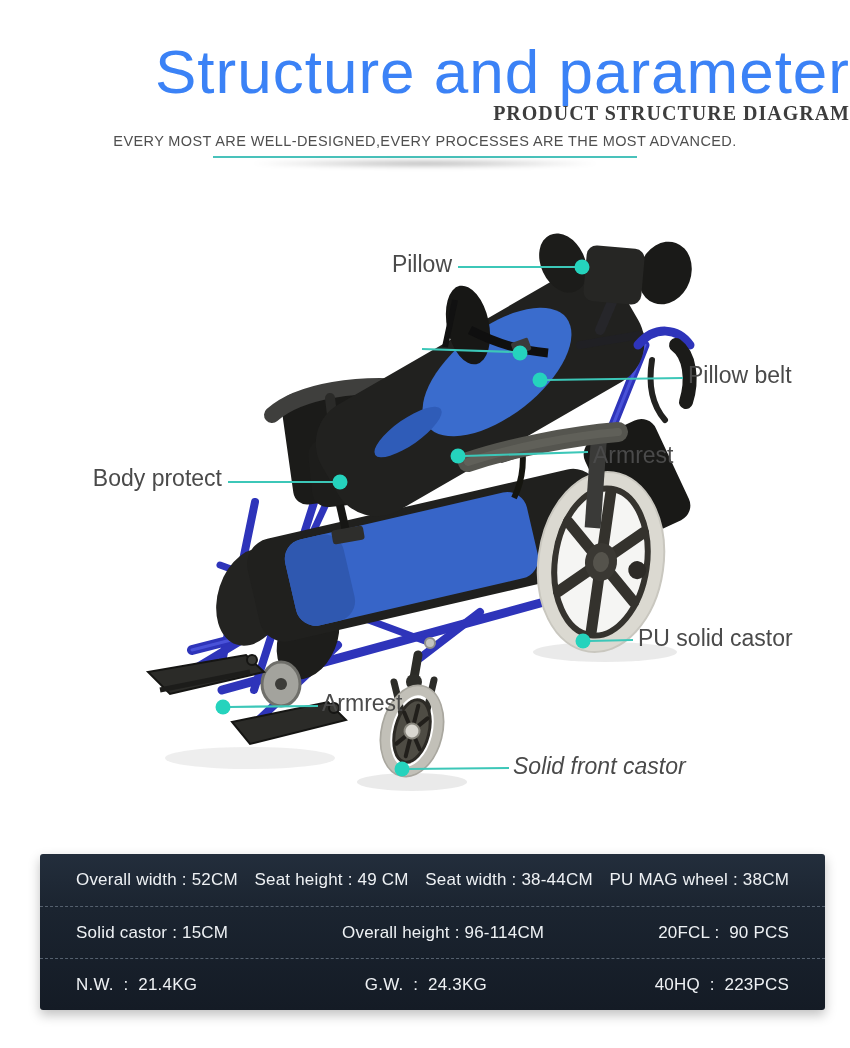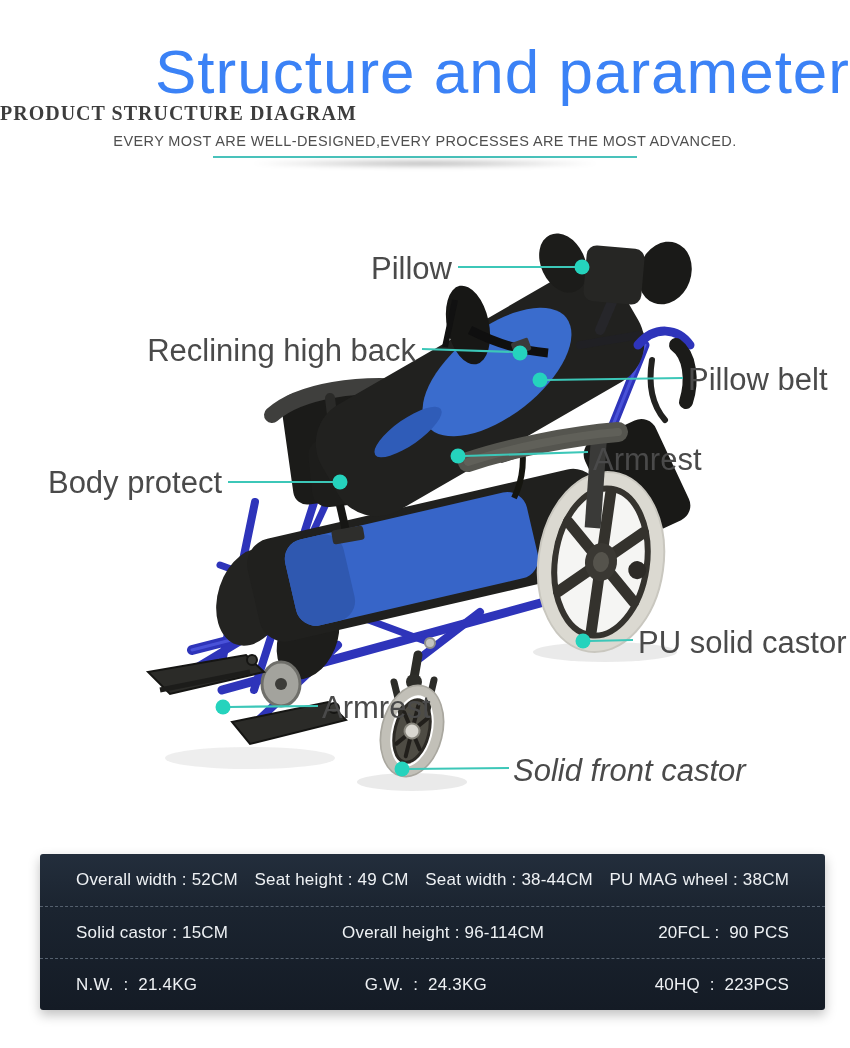--- a/index.html
+++ b/index.html
@@ -2,33 +2,33 @@
 <html><head>
 <meta charset="utf-8">
 <style>
   html,body{margin:0;padding:0;background:#ffffff;}
   .page{position:relative;width:850px;height:1048px;background:#ffffff;overflow:hidden;
         font-family:"Liberation Sans",sans-serif;}
 
   
   .title{position:absolute;top:36px;left:0;width:100%;text-align:right;
          font-size:62px;font-weight:400;letter-spacing:1px;color:#3b82f6;}
-  .subtitle{position:absolute;top:102px;left:0;width:100%;text-align:left;
+  .subtitle{position:absolute;top:102px;left:0;width:100%;text-align:right;
             font-family:"Liberation Serif",serif;font-weight:bold;font-size:20px;
             letter-spacing:1px;color:#3d3d3d;}
   .tagline{position:absolute;top:133px;left:0;width:100%;text-align:center;
            font-size:14.5px;letter-spacing:.4px;color:#4f4f4f;}
   .divider{position:absolute;top:156px;left:213px;width:424px;height:2px;background:#49c2bb;}
   .divider::after{content:"";position:absolute;top:3px;left:8%;width:84%;height:9px;
                   background:radial-gradient(ellipse at center,rgba(0,0,0,.30) 0%,rgba(0,0,0,0) 70%);
                   filter:blur(2px);}
 
   
   .diagram-svg{position:absolute;top:0;left:0;pointer-events:none;}
-  .lbl{position:absolute;font-size:31px;color:#4a4a4a;white-space:nowrap;line-height:1.1;}
+  .lbl{position:absolute;font-size:23px;color:#4a4a4a;white-space:nowrap;line-height:1.1;}
   .lbl-pillow{right:398px;top:252px;}
   .lbl-reclining-high-back{right:434px;top:334px;}
   .lbl-safety-belt{left:688px;top:363px;}
   .lbl-armrest{left:593px;top:443px;}
   .lbl-body-protect{right:628px;top:466px;}
   .lbl-pu-solid-castor{left:638px;top:626px;}
   .lbl-footrest{left:322px;top:691px;}
   .lbl-solid-front-castor{left:513px;top:754px;font-style:italic;}
 
   
@@ -192,21 +192,20 @@
       <circle cx="540" cy="380" r="7.5"></circle>
       <circle cx="458" cy="456" r="7.5"></circle>
       <circle cx="340" cy="482" r="7.5"></circle>
       <circle cx="583" cy="641" r="7.5"></circle>
       <circle cx="223" cy="707" r="7.5"></circle>
       <circle cx="402" cy="769" r="7.5"></circle>
     </g>
   </svg>
 
   <div class="lbl lbl-pillow">Pillow</div>
-  <div class="lbl lbl-reclining-high-back">Reclining high back</div>
   <div class="lbl lbl-safety-belt">Pillow belt</div>
   <div class="lbl lbl-armrest">Armrest</div>
   <div class="lbl lbl-body-protect">Body protect</div>
   <div class="lbl lbl-pu-solid-castor">PU solid castor</div>
   <div class="lbl lbl-footrest">Armrest</div>
   <div class="lbl lbl-solid-front-castor">Solid front castor</div>
 
   <div class="spec-table">
     <div class="spec-row">
       <span class="spec-cell">Overall width : 52CM</span>

